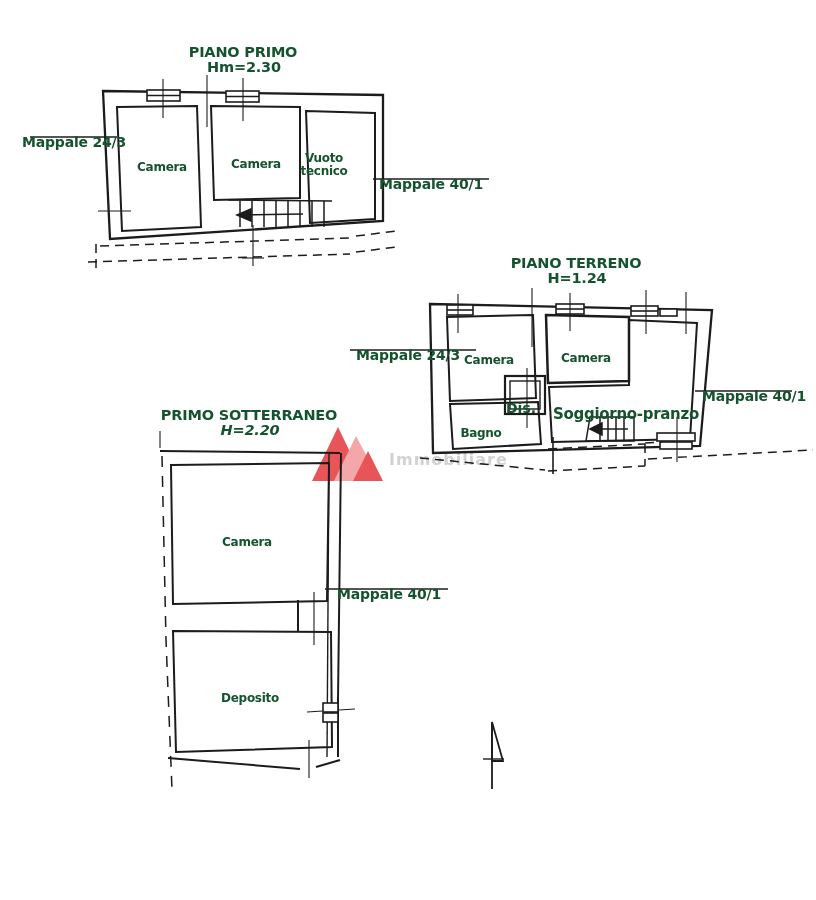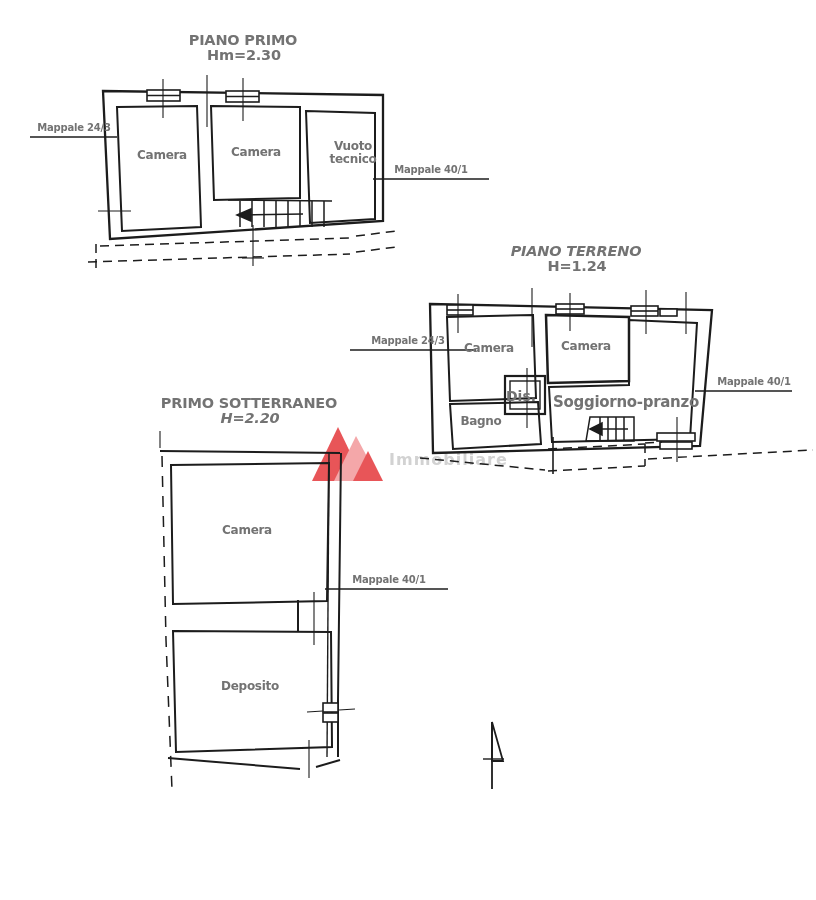--- a/index.html
+++ b/index.html
@@ -5,26 +5,26 @@
   html,body{margin:0;padding:0;background:#ffffff;}
   .canvas{position:relative;width:816px;height:900px;background:#fff;
           font-family:"DejaVu Sans", sans-serif;overflow:hidden;}
   .wm-text{position:absolute;z-index:1;font-weight:bold;
            font-family:"DejaVu Sans", sans-serif;}
   .wm-brand{font-size:25px;letter-spacing:3px;color:var(--watermark_text,#c6c6c6);}
   .wm-sub{font-size:16px;letter-spacing:1px;color:var(--watermark_text2,#d2d2d2);}
   svg.plan-lines{position:absolute;left:0;top:0;z-index:2;}
   .labels{position:absolute;left:0;top:0;width:816px;height:900px;z-index:3;pointer-events:none;}
   .lbl{position:absolute;transform:translateX(-50%);white-space:nowrap;
-       color:#737373;font-weight:bold;line-height:1.05;}
+       color:#14532d;font-weight:bold;line-height:1.05;margin-top:12px;}
   .title{font-size:14.5px;letter-spacing:-0.2px;}
   .room{font-size:12px;letter-spacing:-0.3px;}
   .room-sm{font-size:14px;}
   .room-wrap{white-space:normal;width:84px;text-align:center;}
-  .mappale{font-size:10px;letter-spacing:-0.2px;}
+  .mappale{font-size:14px;letter-spacing:-0.2px;}
 </style>
 </head>
 <body>
 
 <div class="canvas">
 
   <div class="wm-text wm-sub" style="left:389px;top:450px;">Immobiliare</div>
 
   <svg class="plan-lines" width="816" height="900" viewBox="0 0 816 900" fill="none" stroke="var(--line,#1c1c1c)" stroke-width="2">
 
@@ -156,25 +156,25 @@
       <path d="M483,759 H504" stroke-width="1.4"></path>
     </g>
   </svg>
 
   <div class="labels">
 
     <div class="lbl title" style="left:243px;top:33px;">PIANO PRIMO</div>
     <div class="lbl title" style="left:244px;top:48px;">Hm=2.30</div>
     <div class="lbl room" style="left:162px;top:149px;">Camera</div>
     <div class="lbl room" style="left:256px;top:146px;">Camera</div>
-    <div class="lbl room room-wrap" style="left:353px;top:140px;">Vuoto tecnico</div>
+    <div class="lbl room room-wrap" style="left:324px;top:140px;">Vuoto tecnico</div>
     <div class="lbl mappale" style="left:74px;top:123px;">Mappale 24/3</div>
     <div class="lbl mappale" style="left:431px;top:165px;">Mappale 40/1</div>
 
-    <div class="lbl title" style="left:576px;top:244px;font-style:italic;">PIANO TERRENO</div>
+    <div class="lbl title" style="left:576px;top:244px;">PIANO TERRENO</div>
     <div class="lbl title" style="left:577px;top:259px;">H=1.24</div>
     <div class="lbl room" style="left:489px;top:342px;">Camera</div>
     <div class="lbl room" style="left:586px;top:340px;">Camera</div>
     <div class="lbl room" style="left:481px;top:415px;">Bagno</div>
     <div class="lbl room-sm" style="left:521px;top:389px;">Dis.</div>
     <div class="lbl room" style="left:626px;top:395px;font-size:15px;">Soggiorno-pranzo</div>
     <div class="lbl mappale" style="left:408px;top:336px;">Mappale 24/3</div>
     <div class="lbl mappale" style="left:754px;top:377px;">Mappale 40/1</div>
 
     <div class="lbl title" style="left:249px;top:396px;">PRIMO SOTTERRANEO</div>

